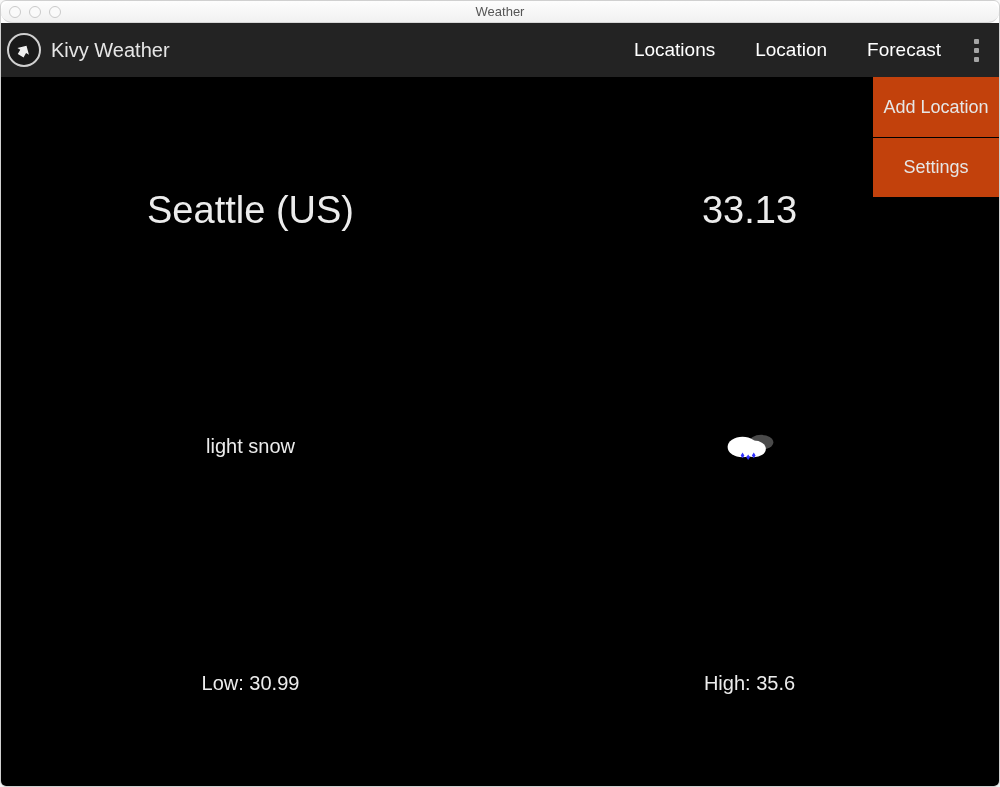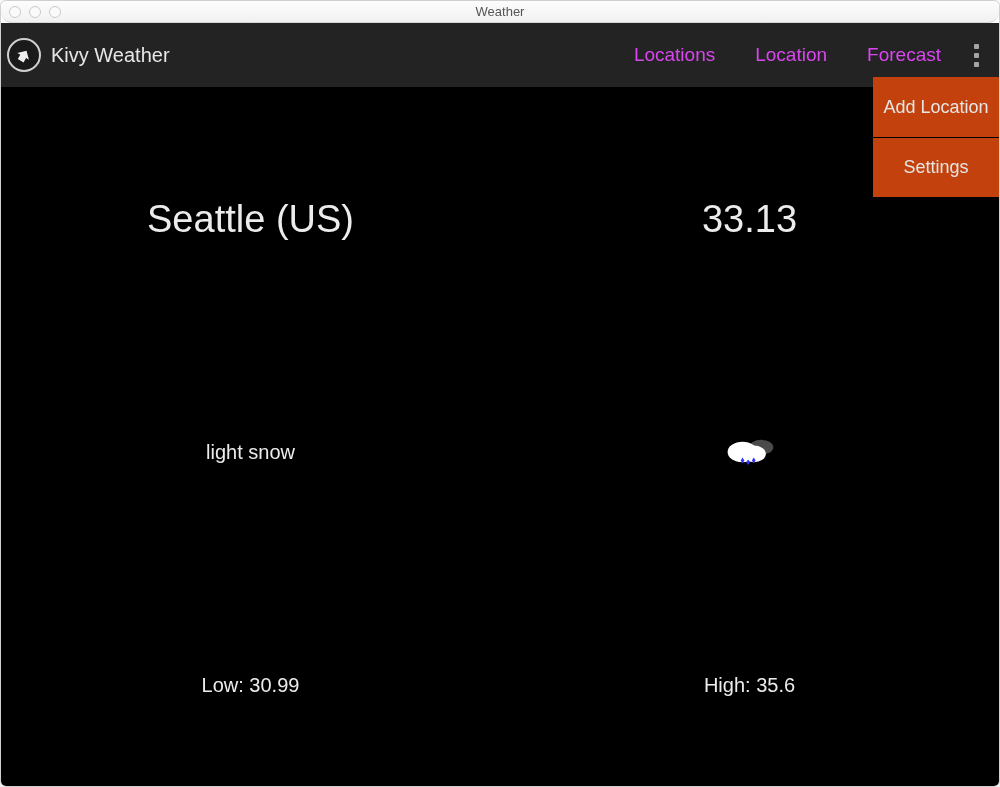--- a/index.html
+++ b/index.html
@@ -58,21 +58,21 @@
     .app {
       flex: 1;
       background: #000000;
       display: flex;
       flex-direction: column;
       color: #e9e9e9;
       position: relative;
       font-family: "Helvetica Neue", Arial, sans-serif;
     }
     .actionbar {
-      height: 64px;
+      height: 54px;
       background: #232323;
       display: flex;
       align-items: center;
       padding: 0 8px 0 6px;
       flex: 0 0 auto;
     }
     .brand {
       display: flex;
       align-items: center;
       gap: 10px;
@@ -88,21 +88,21 @@
       background: #1a1a1a;
     }
     .app-title {
       font-size: 20px;
       color: #e6e6e6;
       font-weight: 400;
     }
     .spacer { flex: 1; }
     .nav-item {
       font-size: 19px;
-      color: #d946ef;
+      color: #ffffff;
       padding: 0 20px;
       cursor: pointer;
       font-weight: 400;
     }
     .overflow {
       width: 30px;
       height: 46px;
       display: flex;
       align-items: center;
       justify-content: center;

